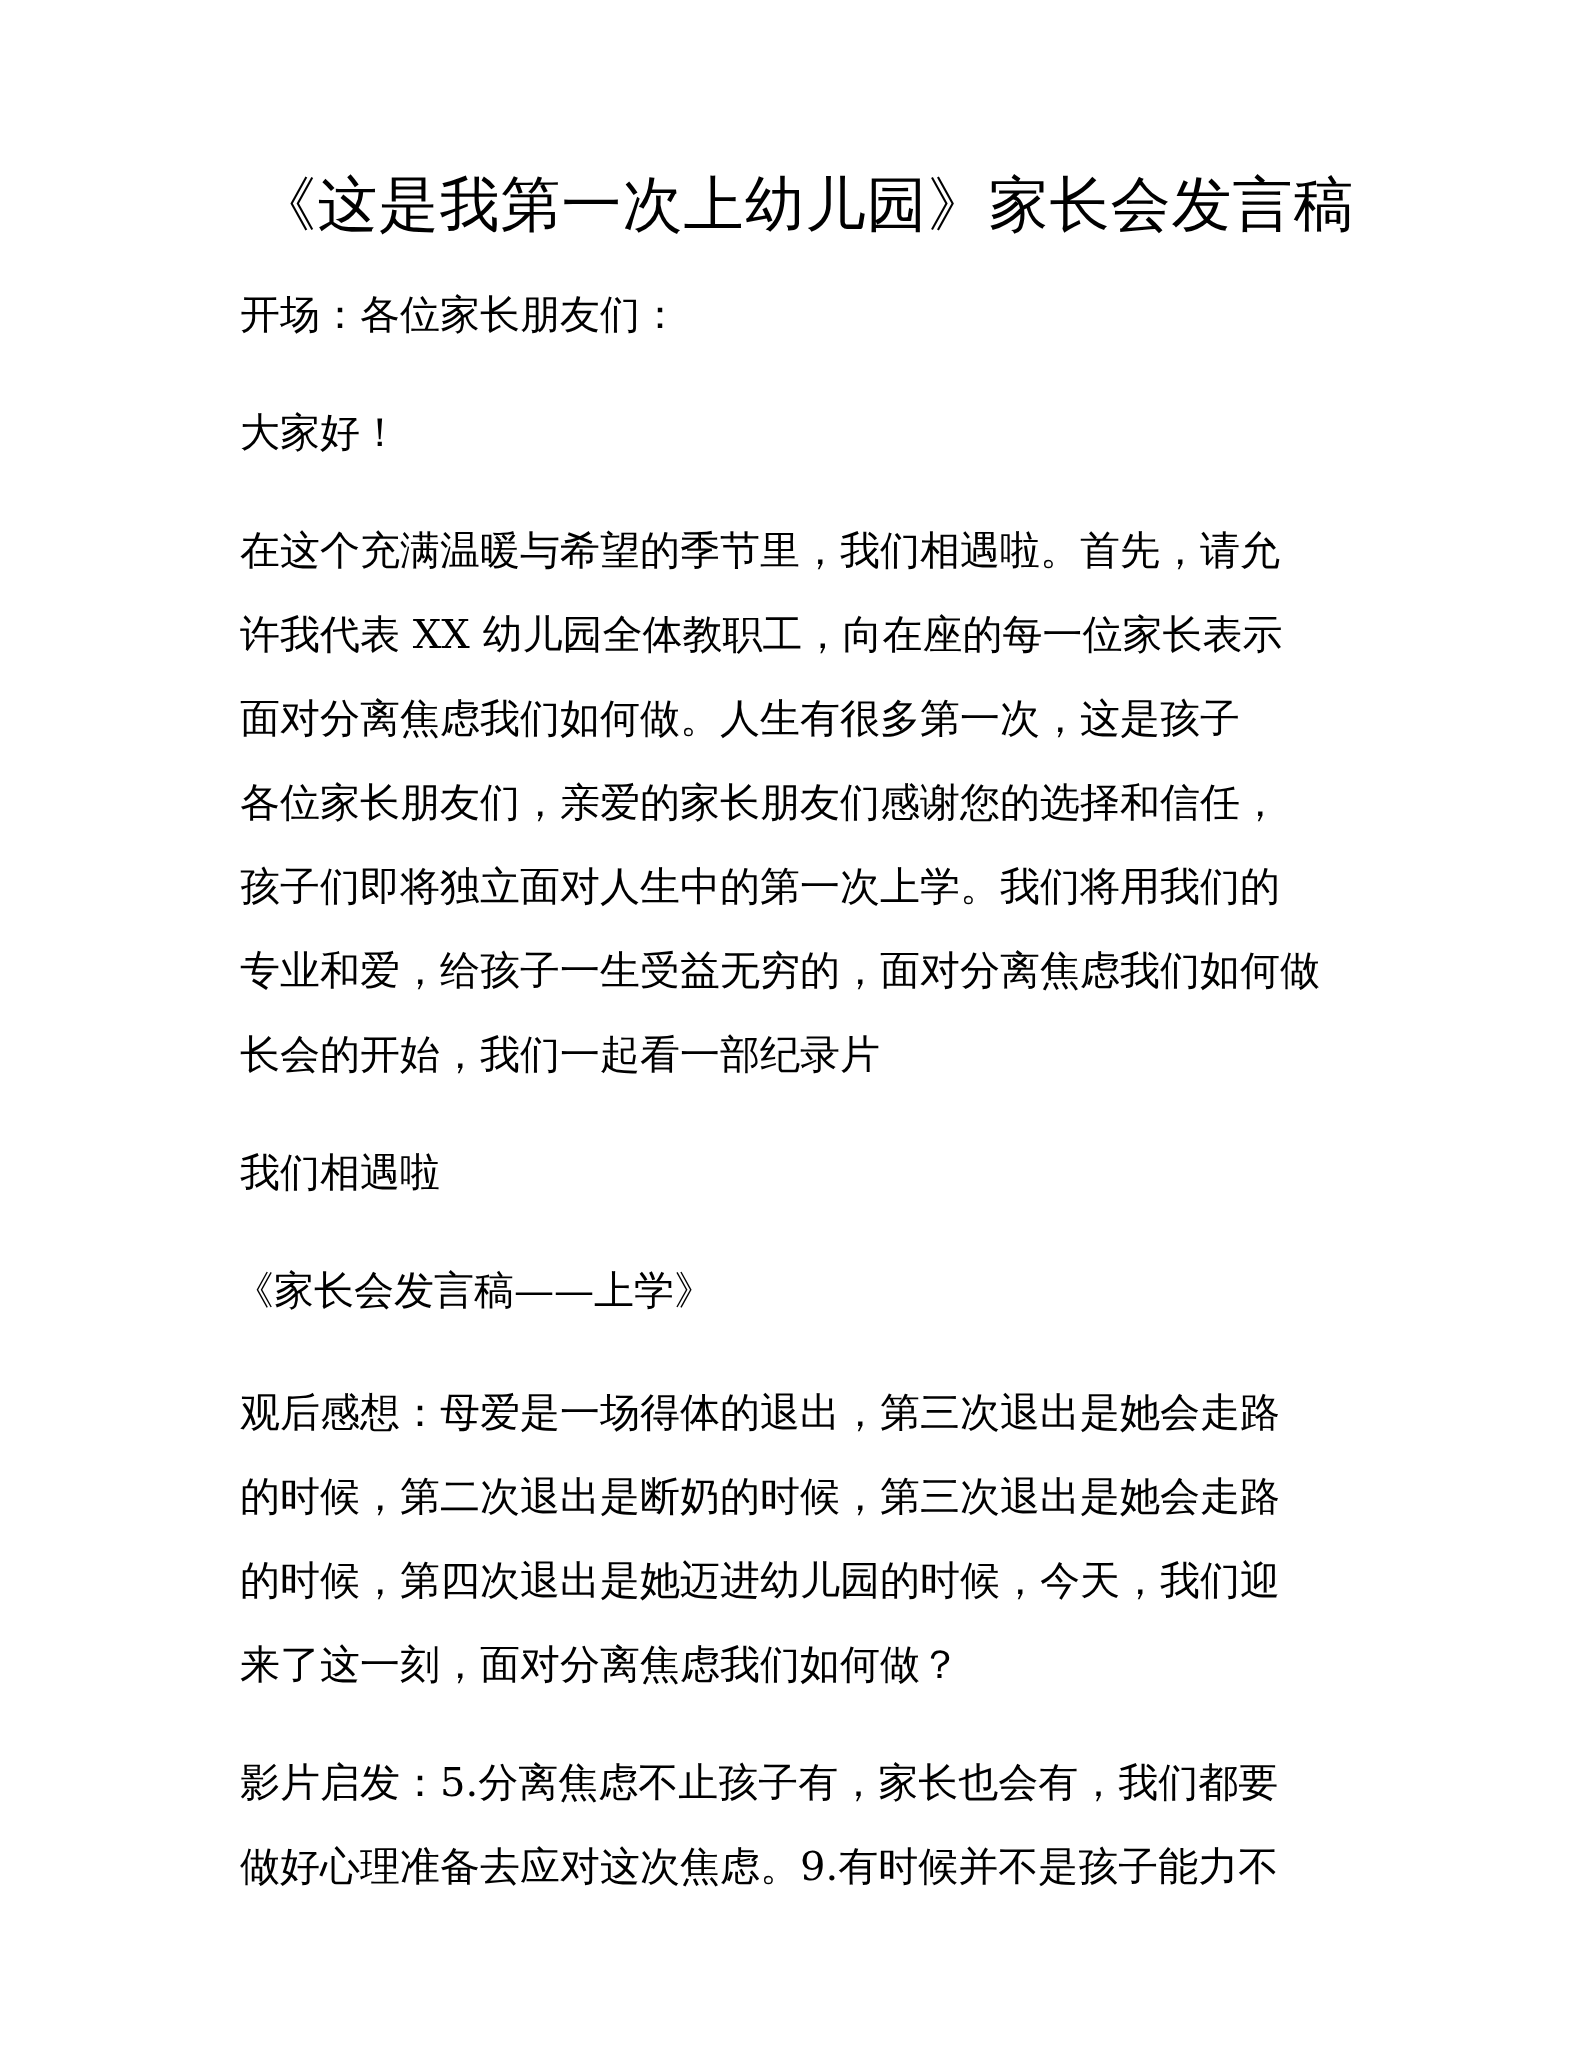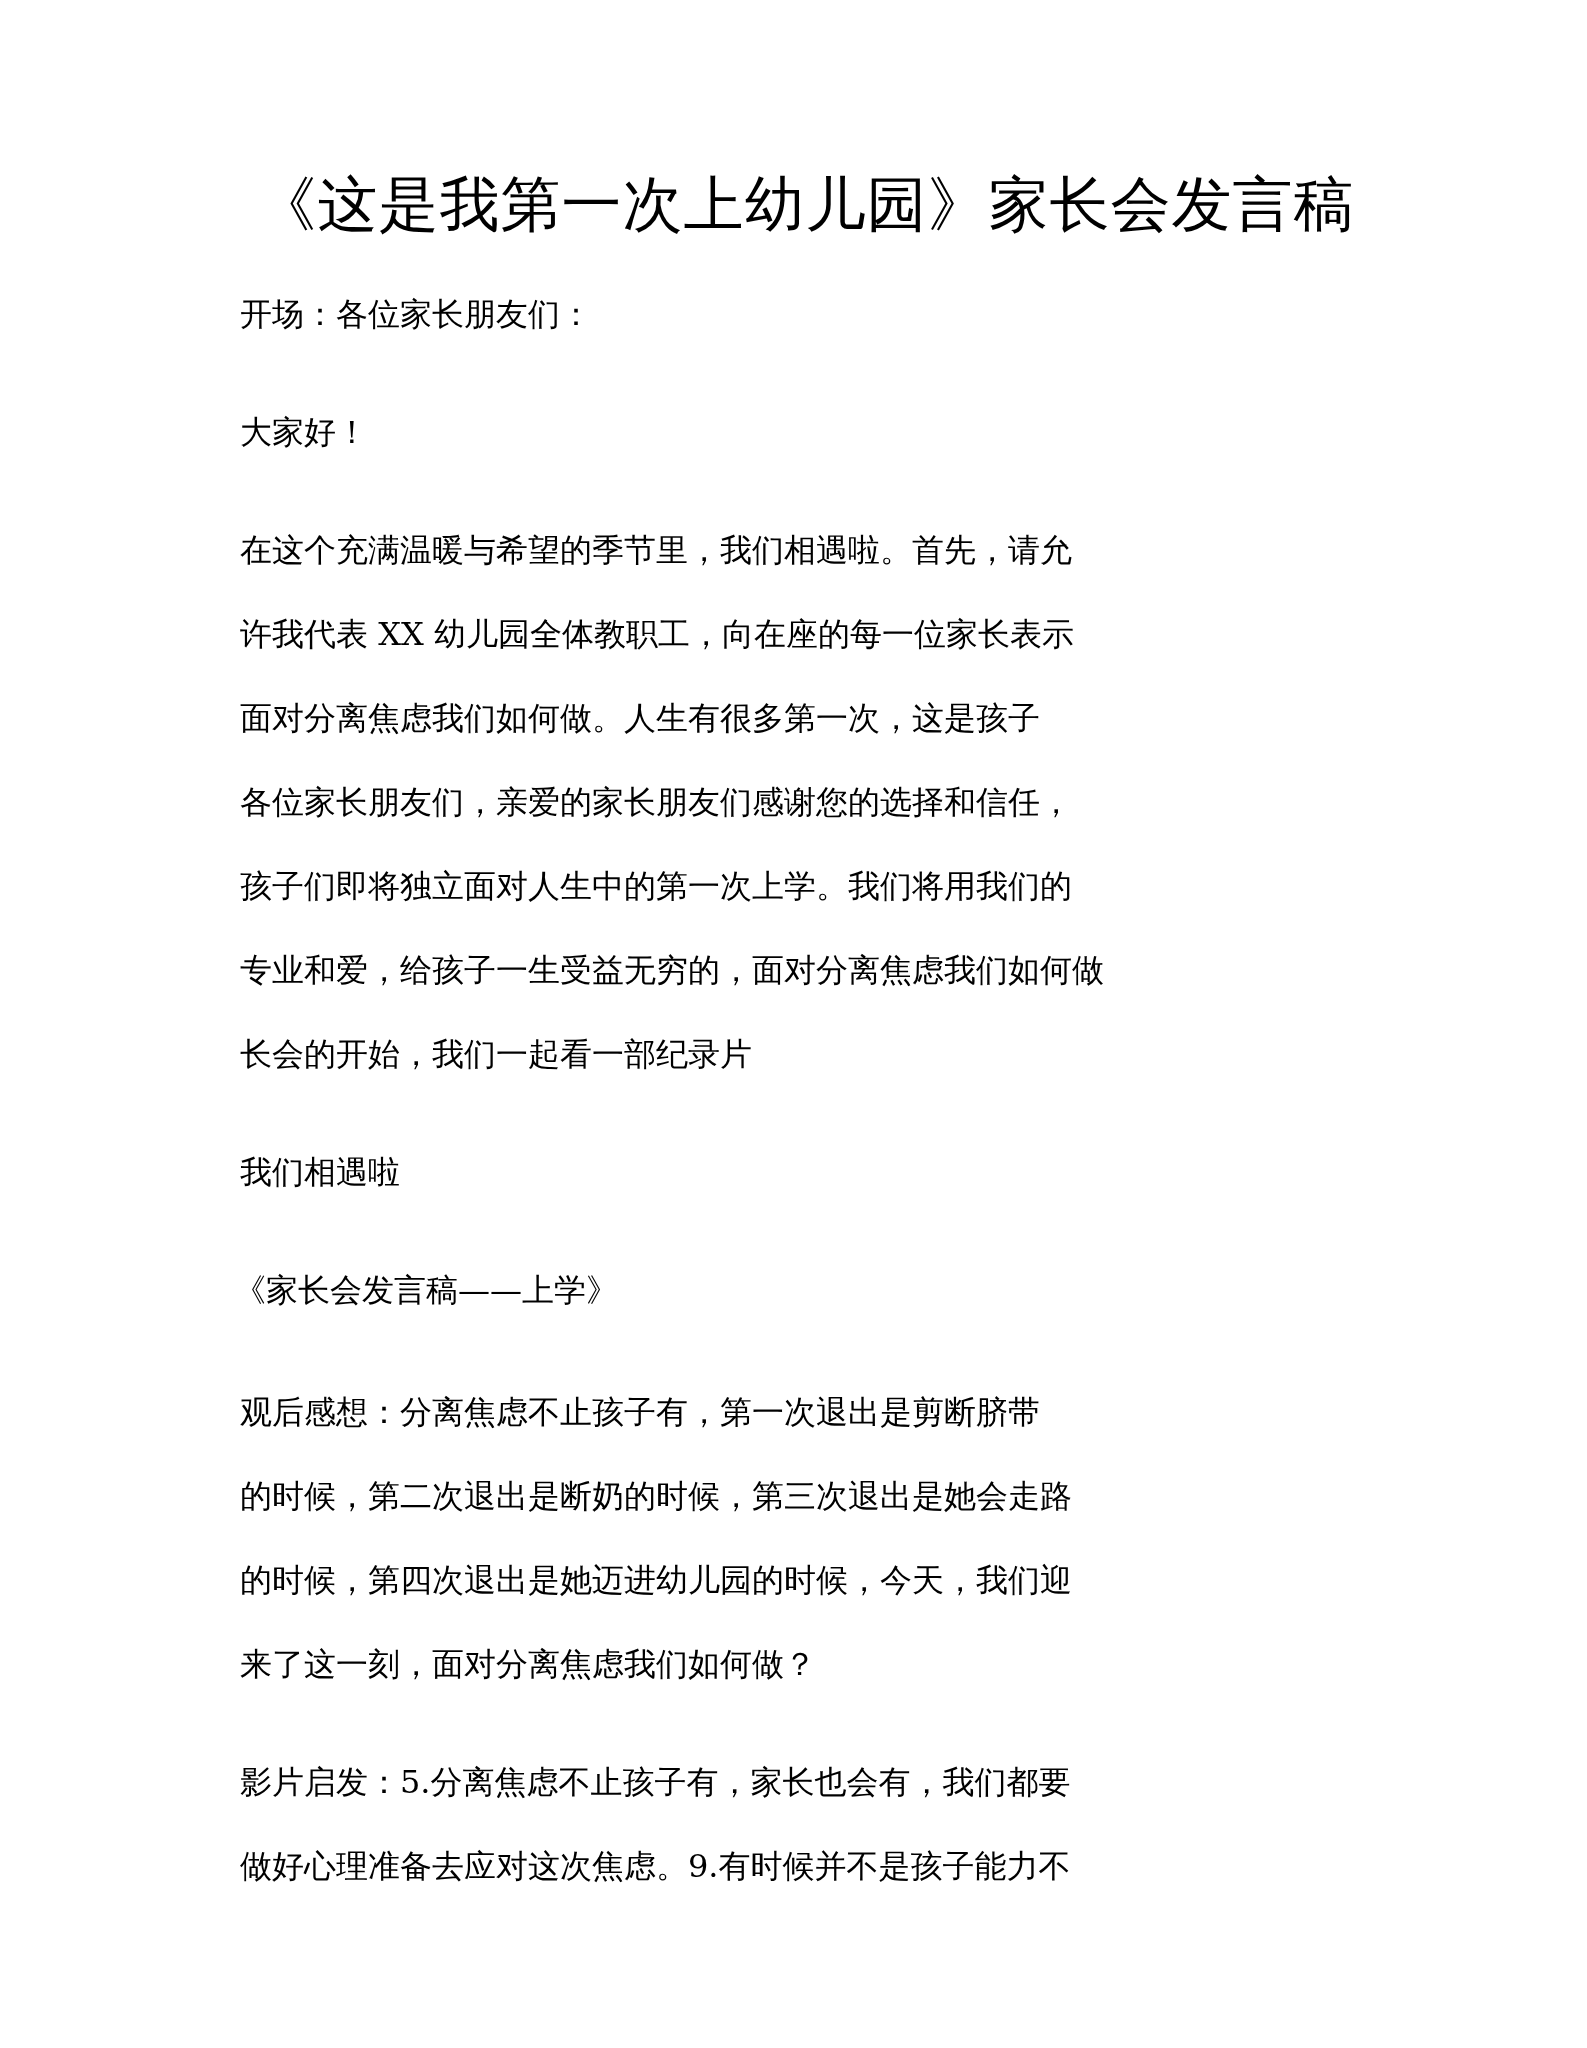--- a/index.html
+++ b/index.html
@@ -38,21 +38,21 @@
     .content {
       position: absolute;
       left: 240px;
       top: 0;
       width: 1120px;
     }
     .line {
       position: absolute;
       left: 0;
       white-space: nowrap;
-      font-size: 32px;
+      font-size: 40px;
       line-height: 56px;
       height: 56px;
     }
   </style>
 </head>
 <body>
 
 <div class="page">
   <h1 class="title">《这是我第一次上幼儿园》家长会发言稿</h1>
 
@@ -70,21 +70,21 @@
       <div class="line" style="top:858px">孩子们即将独立面对人生中的第一次上学。我们将用我们的</div>
       <div class="line" style="top:942px">专业和爱，给孩子一生受益无穷的，面对分离焦虑我们如何做</div>
       <div class="line" style="top:1026px">长会的开始，我们一起看一部纪录片</div>
     </div>
 
     <div class="line" style="top:1144px">我们相遇啦</div>
 
     <div class="line" style="top:1262px; left:-6px">《家长会发言稿——上学》</div>
 
     <div>
-      <div class="line" style="top:1384px">观后感想：分离焦虑不止孩子有，第一次退出是剪断脐带</div>
+      <div class="line" style="top:1384px">观后感想：母爱是一场得体的退出，第三次退出是她会走路</div>
       <div class="line" style="top:1468px">的时候，第二次退出是断奶的时候，第三次退出是她会走路</div>
       <div class="line" style="top:1552px">的时候，第四次退出是她迈进幼儿园的时候，今天，我们迎</div>
       <div class="line" style="top:1636px">来了这一刻，面对分离焦虑我们如何做？</div>
     </div>
 
     <div>
       <div class="line" style="top:1754px">影片启发：5.分离焦虑不止孩子有，家长也会有，我们都要</div>
       <div class="line" style="top:1838px">做好心理准备去应对这次焦虑。9.有时候并不是孩子能力不</div>
     </div>
   </div>

